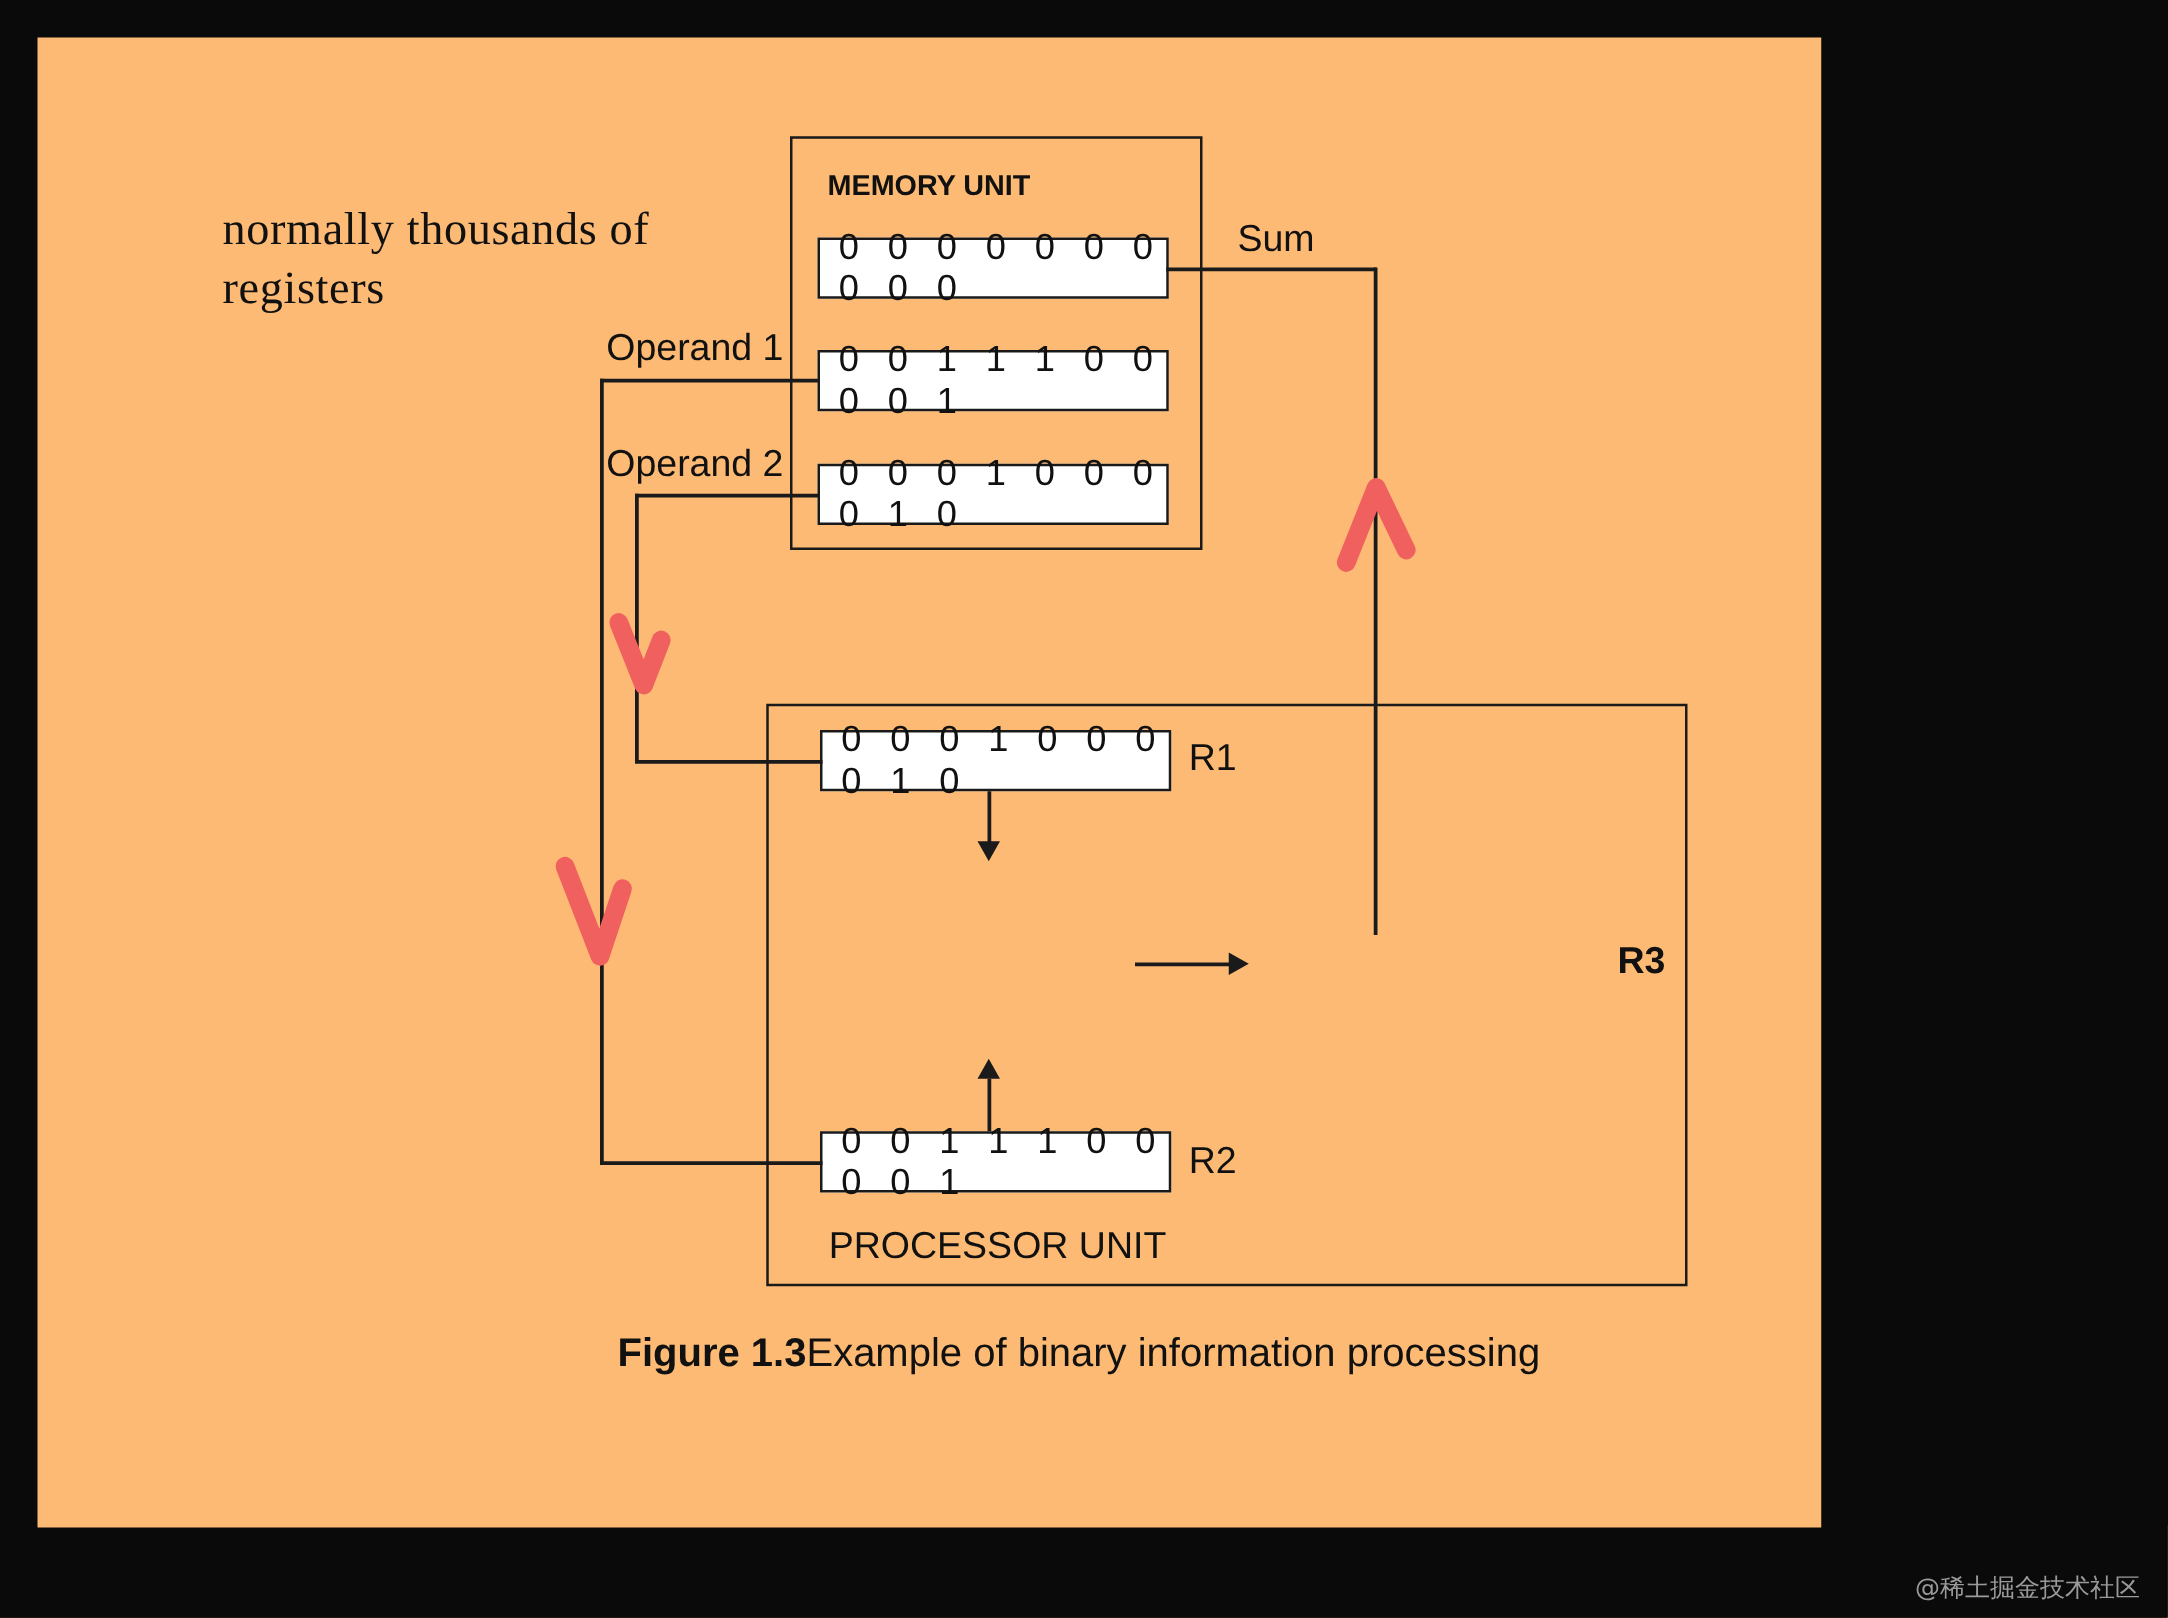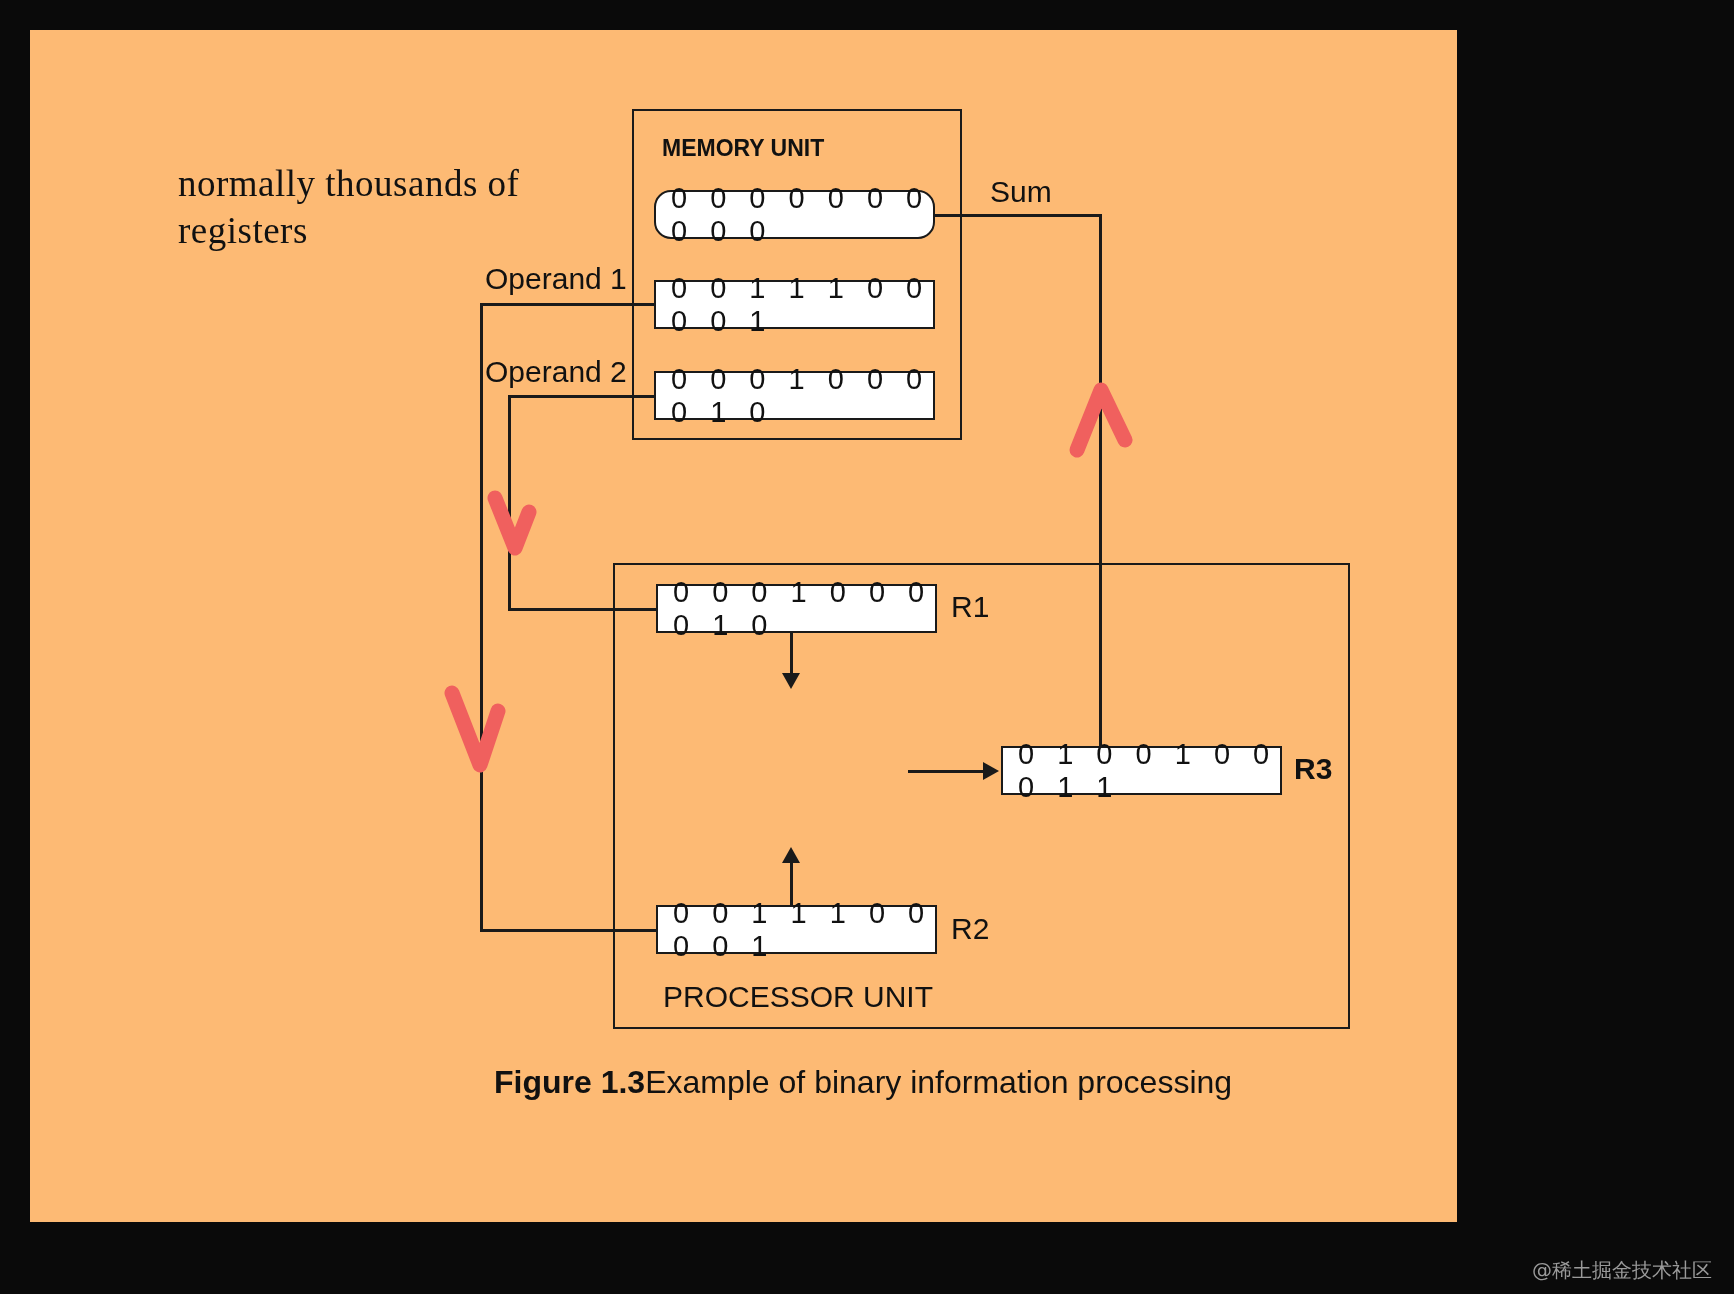--- a/index.html
+++ b/index.html
@@ -65,21 +65,21 @@
     border: 2.5px solid #1a1a1a;
     box-sizing: border-box;
     background: #fff;
     display: flex;
     align-items: center;
     font-size: 29px;
     color: #111;
     letter-spacing: 7.5px;
     padding-left: 15px;
   }
-  #mem-reg-0 { left: 624px; top: 160px;  width: 281px; height: 49px; border-radius: 17px; }
+  #mem-reg-0 { left: 624px; top: 160px;  width: 281px; height: 49px; }
   #mem-reg-1 { left: 624px; top: 250px;  width: 281px; height: 49px; }
   #mem-reg-2 { left: 624px; top: 341px;  width: 281px; height: 49px; }
 
   
   #processor-unit {
     position: absolute;
     left: 583px;
     top: 533px;
     width: 737px;
     height: 466px;
@@ -219,23 +219,20 @@
     <div class="reg" id="reg-r1">
       <span>0 0 0 1 0 0 0 0 1 0</span>
     </div>
     <div class="reg-label" id="label-r1">R1</div>
 
     <div class="reg" id="reg-r2">
       <span>0 0 1 1 1 0 0 0 0 1</span>
     </div>
     <div class="reg-label" id="label-r2">R2</div>
 
-    <div class="reg" id="reg-r3">
-      <span>0 1 0 0 1 0 0 0 1 1</span>
-    </div>
     <div class="reg-label" id="label-r3">R3</div>
 
 
     <div class="wire-h" style="left:450px; top:273px; width:176px;"></div>
     <div class="wire-v" style="left:450px; top:273px; height:627px;"></div>
     <div class="wire-h" style="left:450px; top:899px; width:178px;"></div>
 
     <div class="wire-h" style="left:478px; top:365px; width:148px;"></div>
     <div class="wire-v" style="left:478px; top:365px; height:214px;"></div>
     <div class="wire-h" style="left:478px; top:578px; width:150px;"></div>

